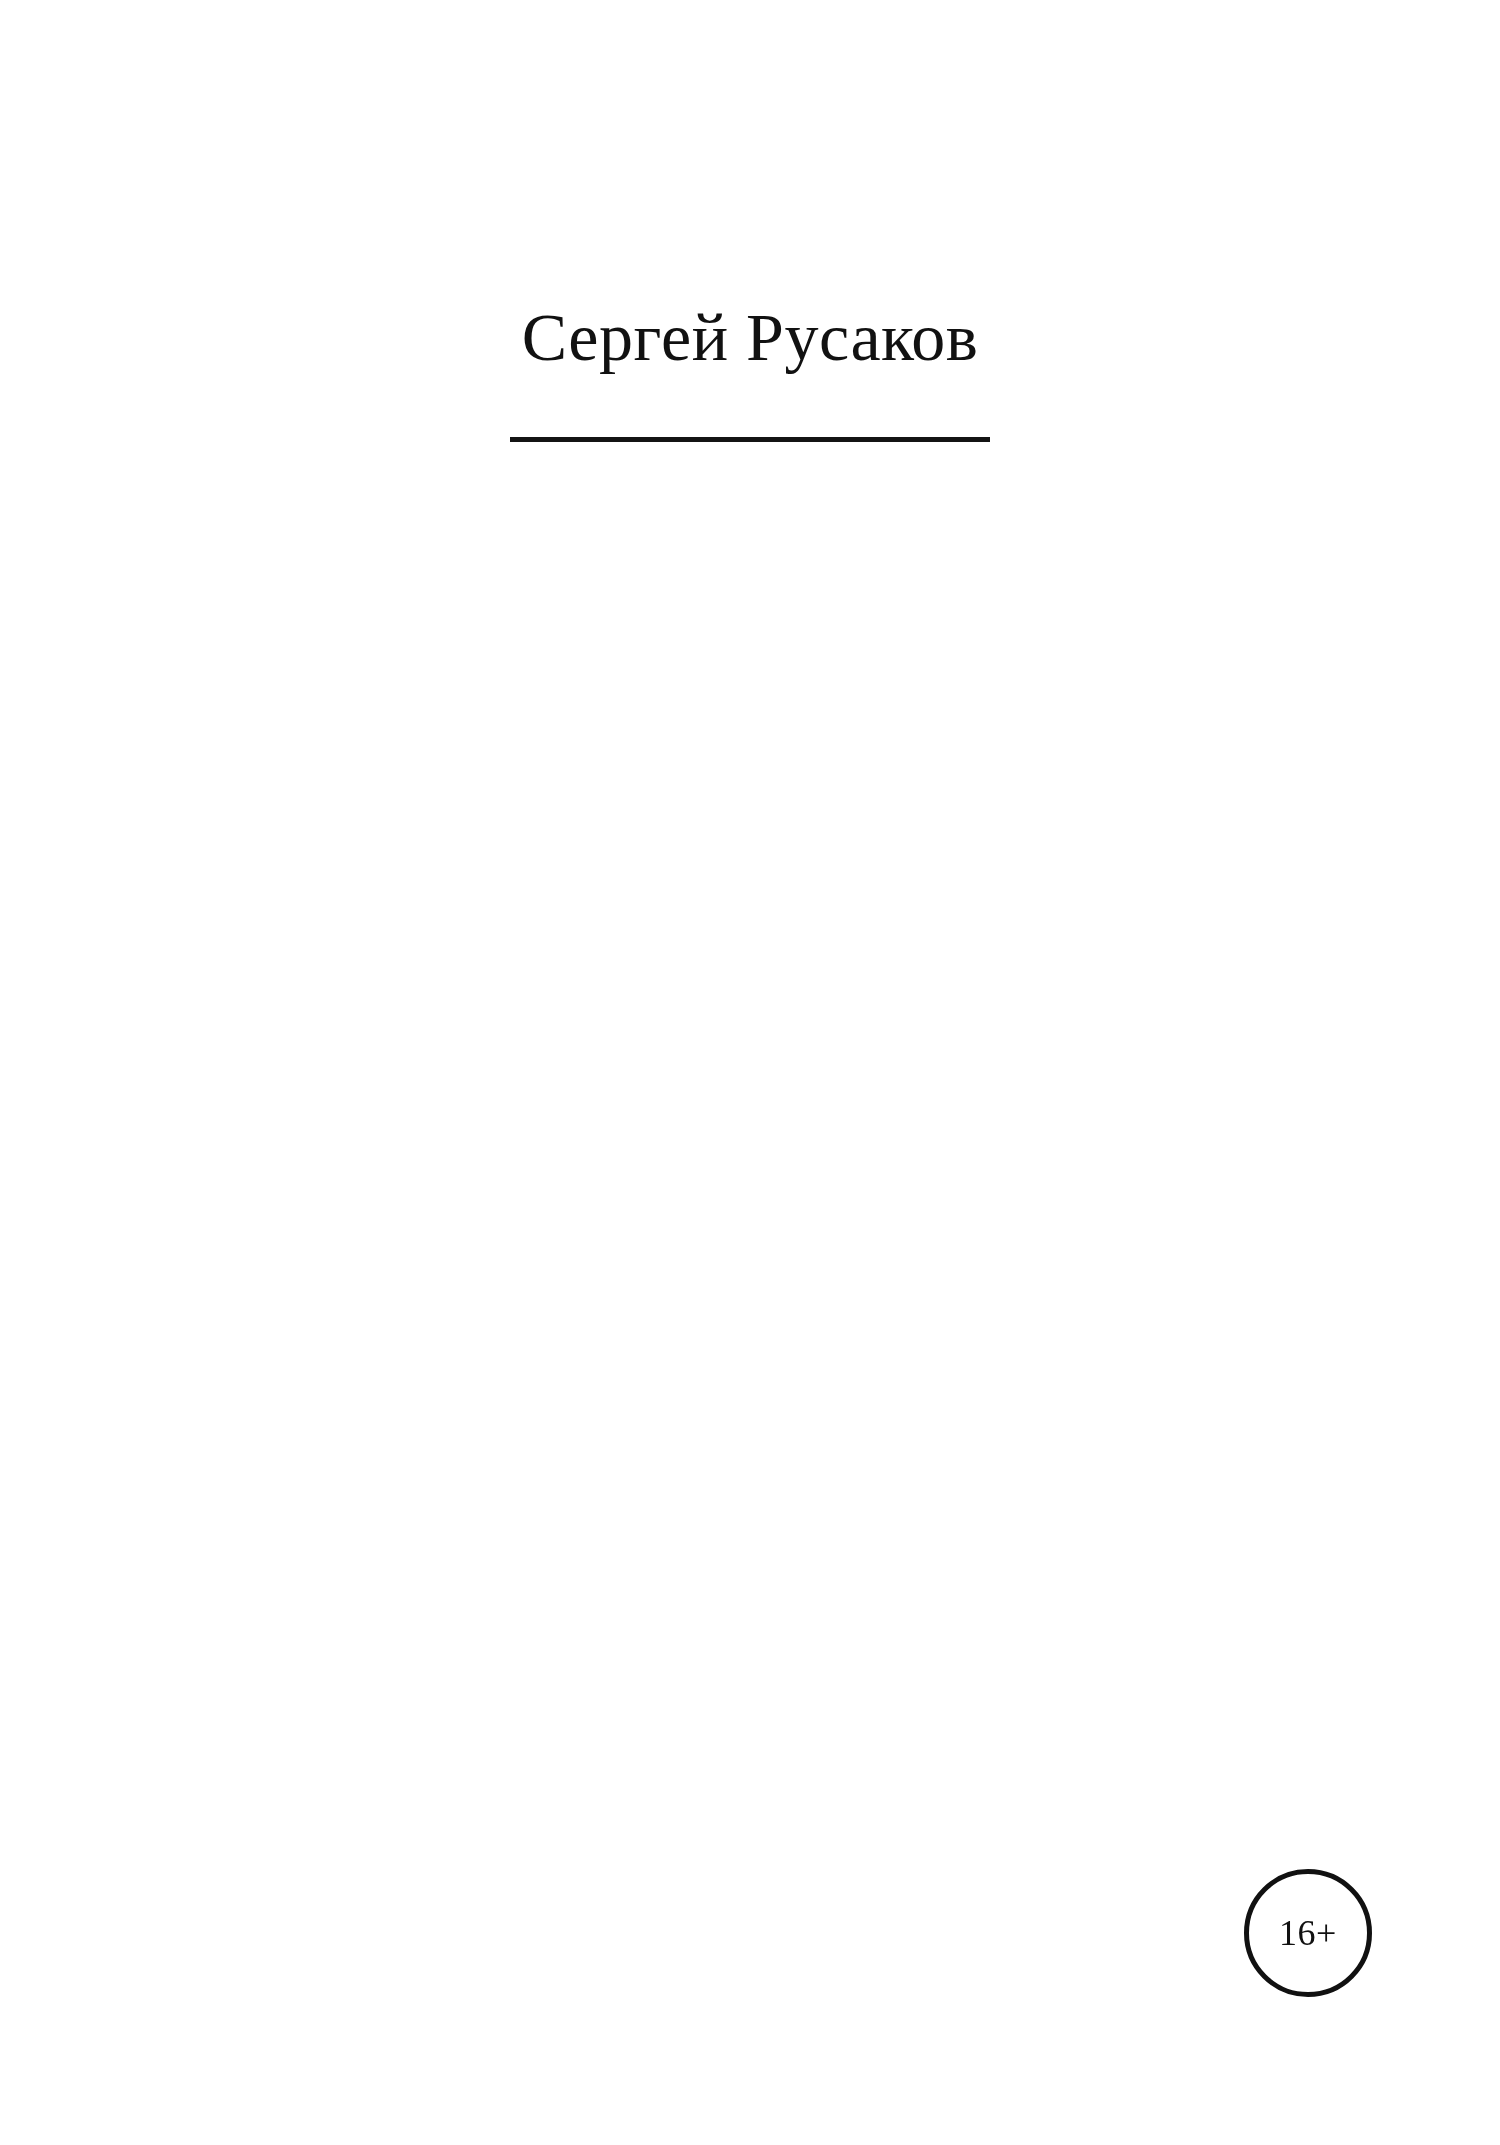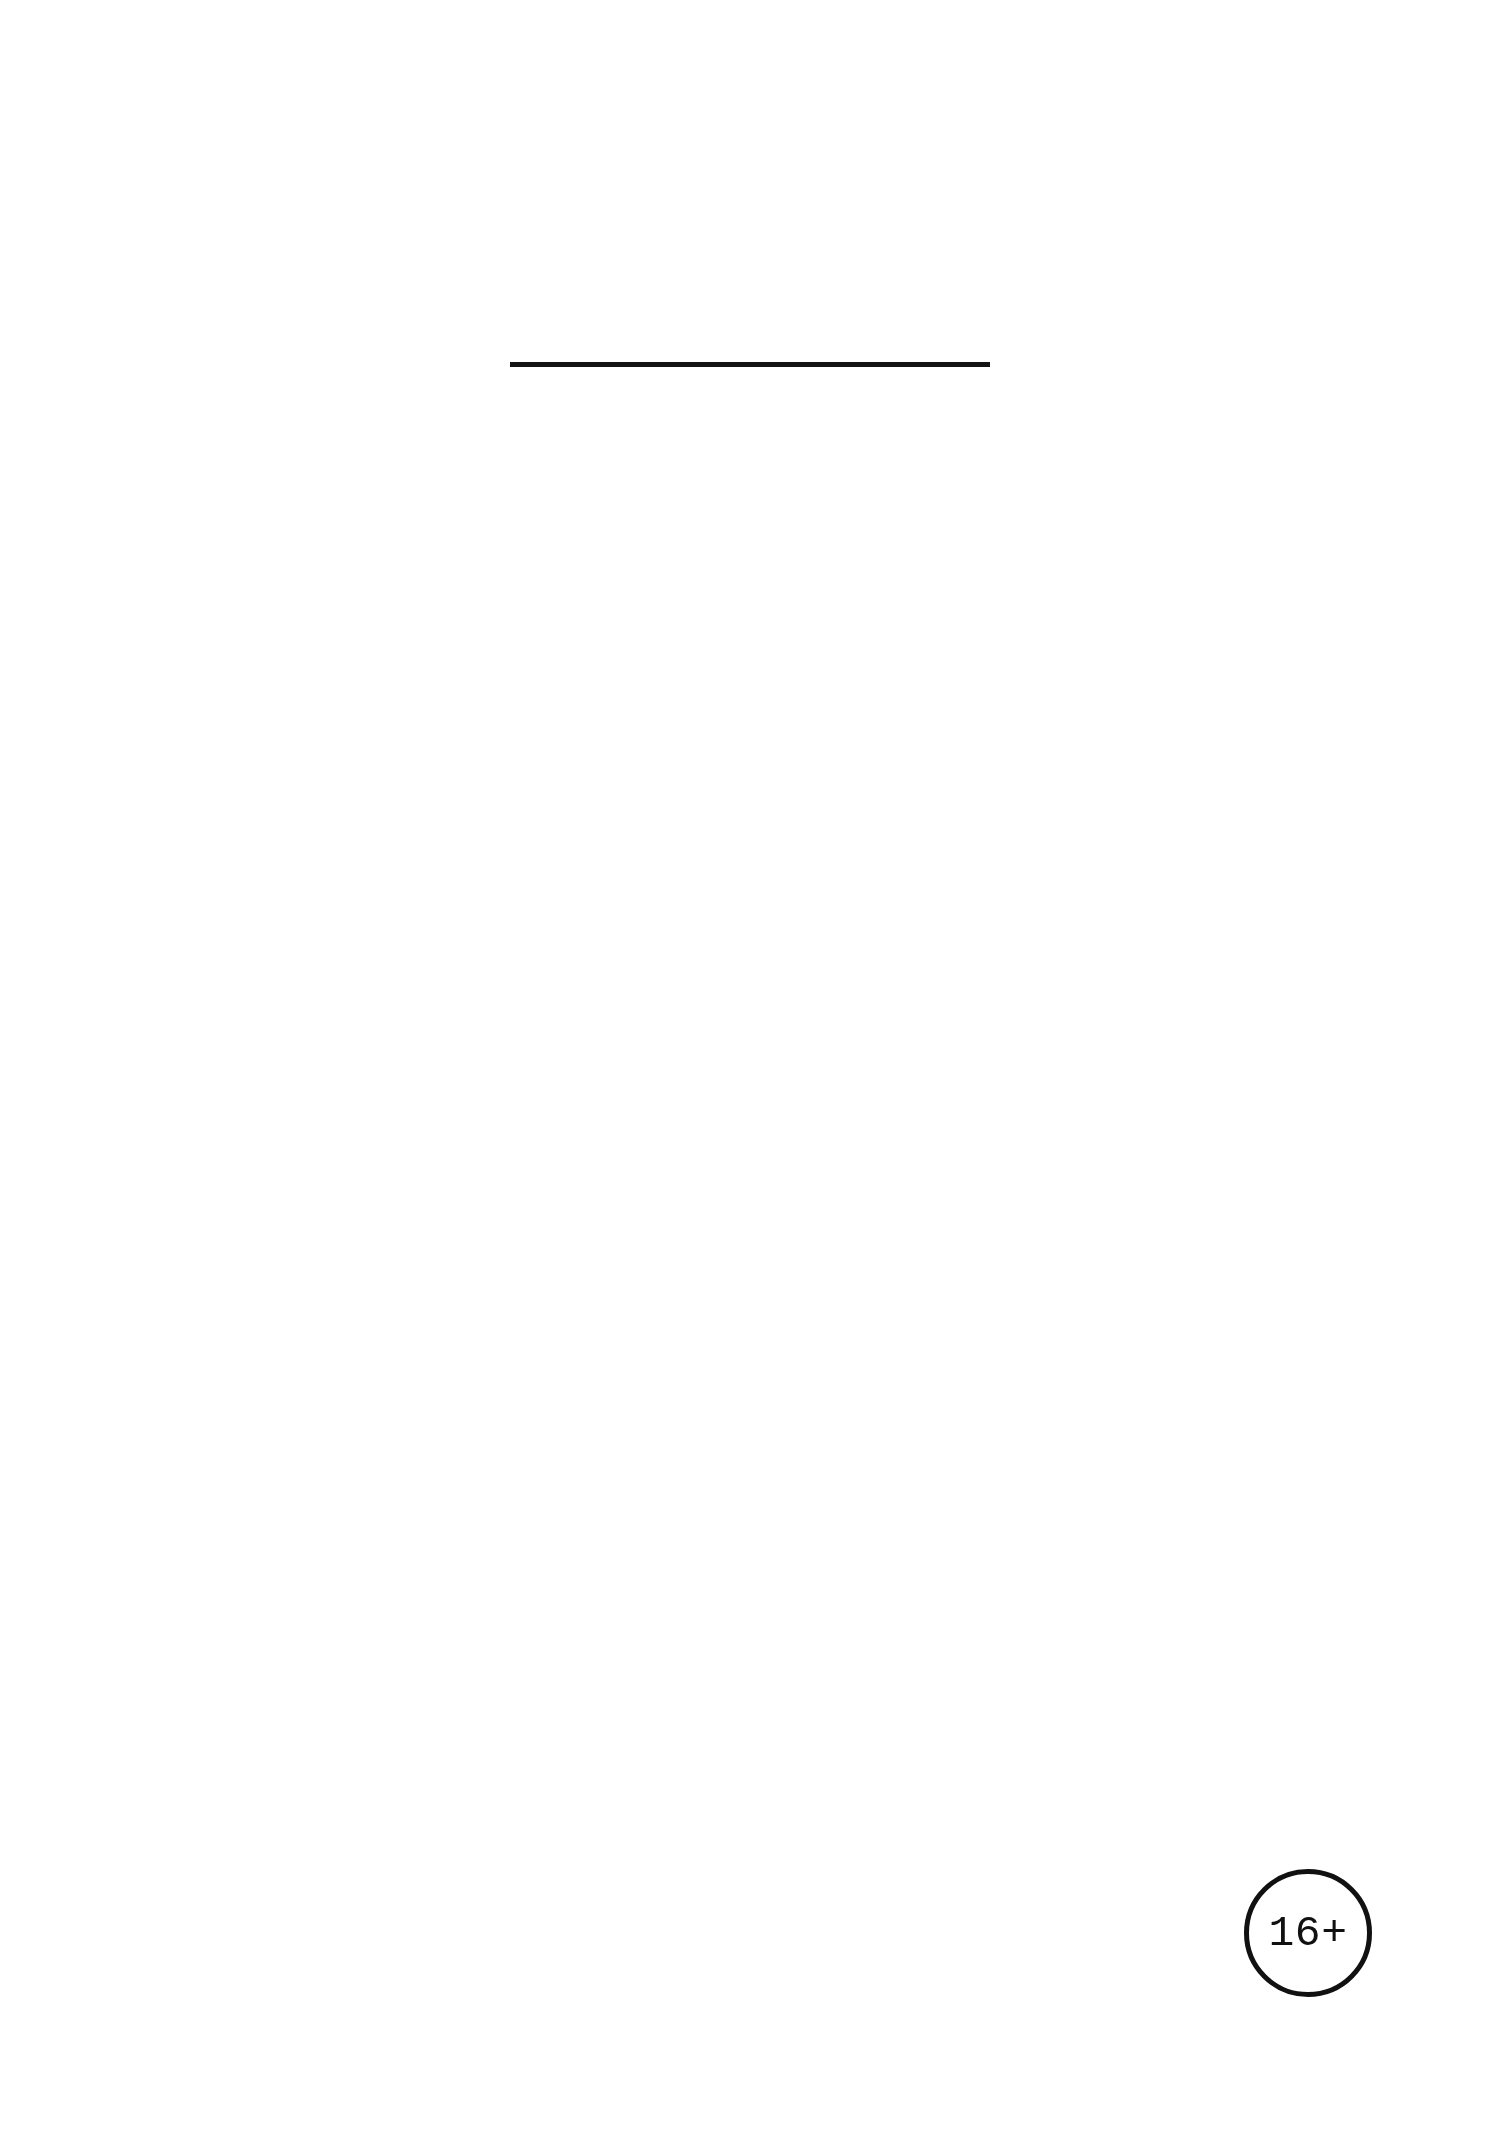--- a/index.html
+++ b/index.html
@@ -74,33 +74,34 @@
     height: 128px;
     border: 5px solid #111111;
     border-radius: 50%;
     display: flex;
     align-items: center;
     justify-content: center;
     box-sizing: border-box;
   }
 
   .age-badge span {
-    font-family: Liberation Mono, monospace;
-    font-size: 43px;
+    font-family: Liberation Serif, serif;
+    font-size: 36px;
     line-height: 1;
     color: #111111;
     letter-spacing: 0.5px;
   }
 </style>
 </head>
 <body>
 
 <div class="page">
 
   <div class="title-block">
+    <h1 class="author">Сергей Русаков</h1>
 
     <div class="rule-wrap">
       <div class="rule"></div>
     </div>
 
   </div>
 
   <div class="age-badge">
     <span>16+</span>
   </div>

